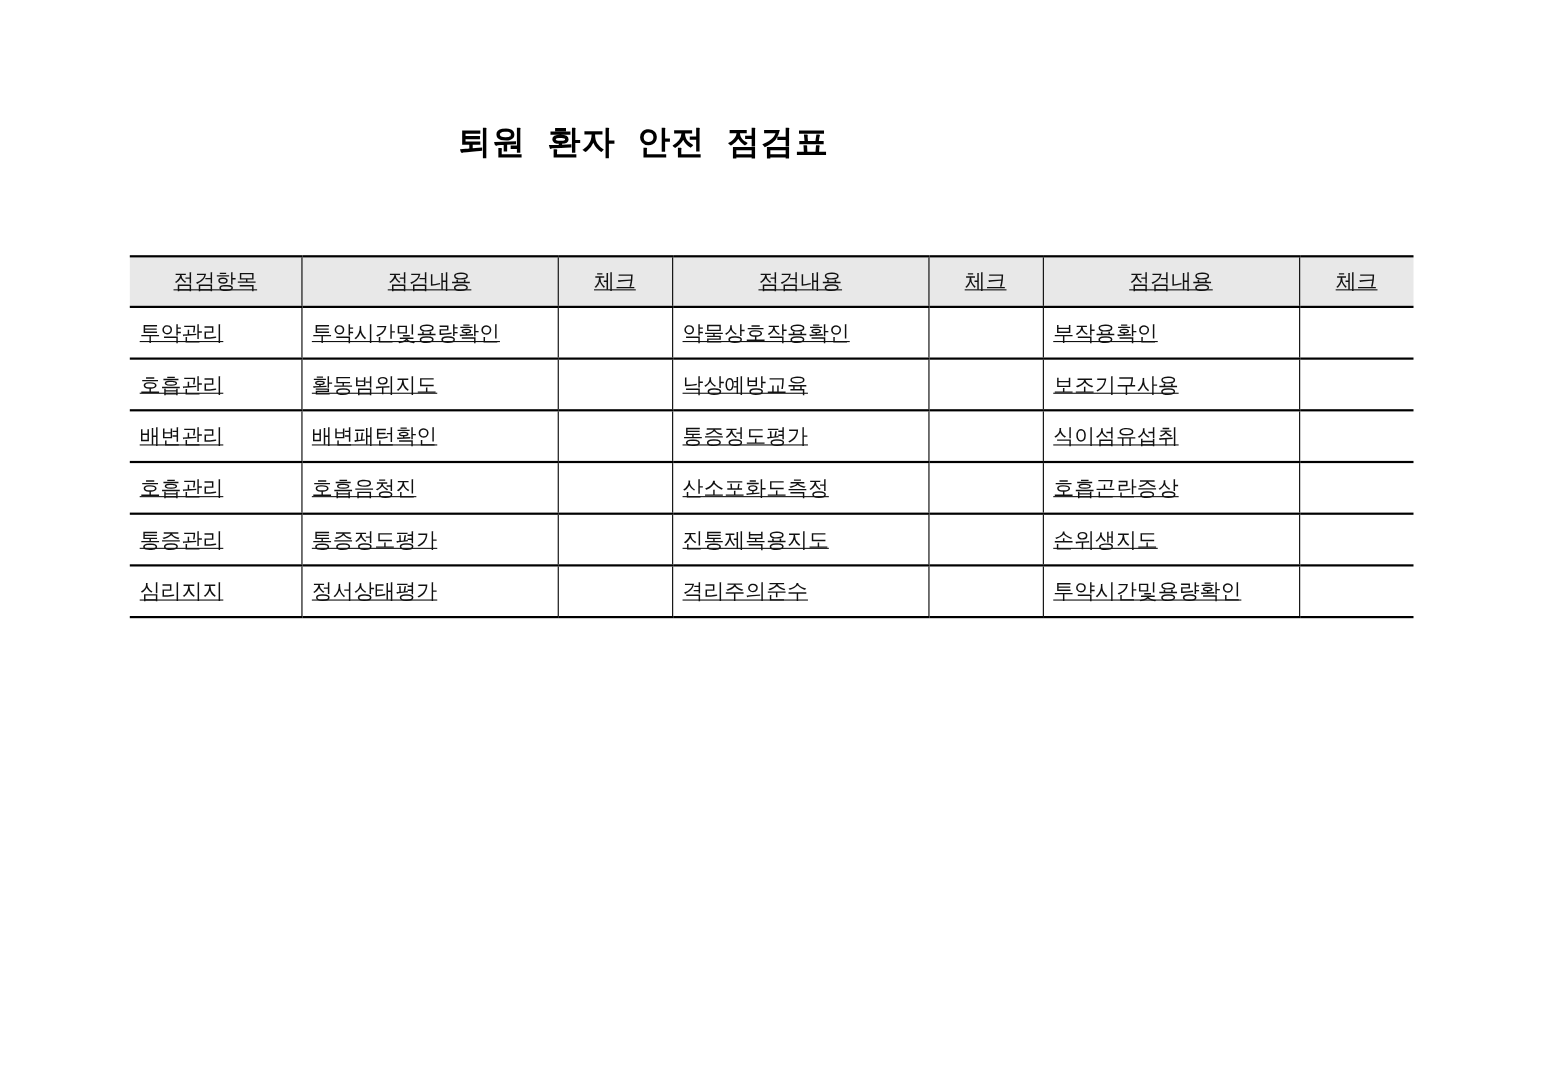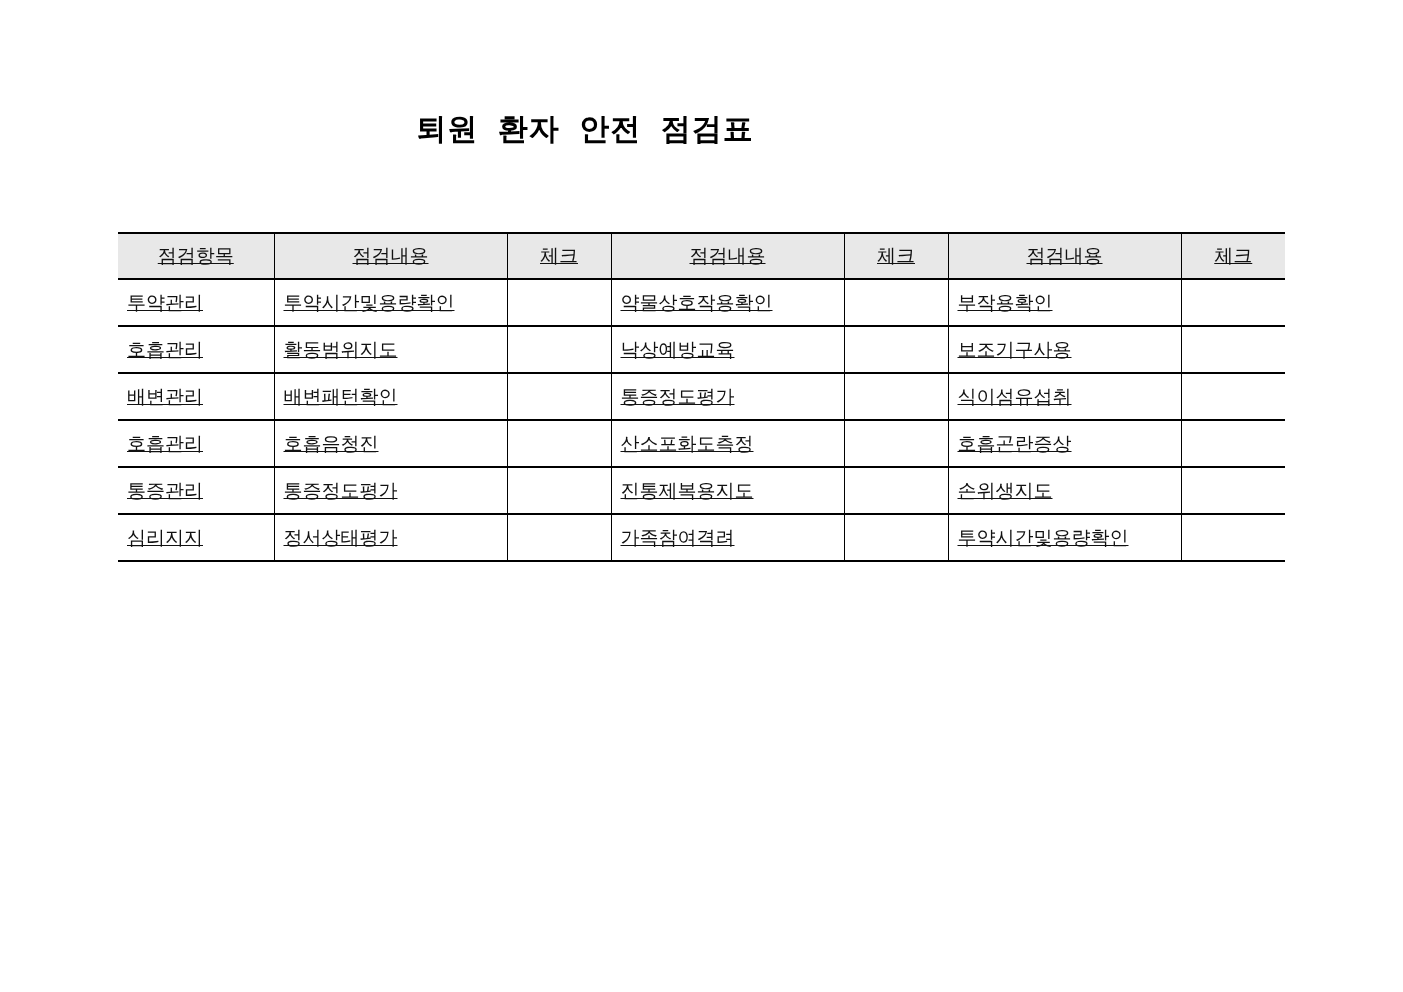--- a/index.html
+++ b/index.html
@@ -136,19 +136,19 @@
       <td class="check-cell"></td>
       <td>진통제복용지도</td>
       <td class="check-cell"></td>
       <td>손위생지도</td>
       <td class="check-cell"></td>
     </tr>
     <tr>
       <td>심리지지</td>
       <td>정서상태평가</td>
       <td class="check-cell"></td>
-      <td>가족참여격려</td>
+      <td>격리주의준수</td>
       <td class="check-cell"></td>
       <td>투약시간및용량확인</td>
       <td class="check-cell"></td>
     </tr>
   </tbody>
 </table>
 
 </body></html>

